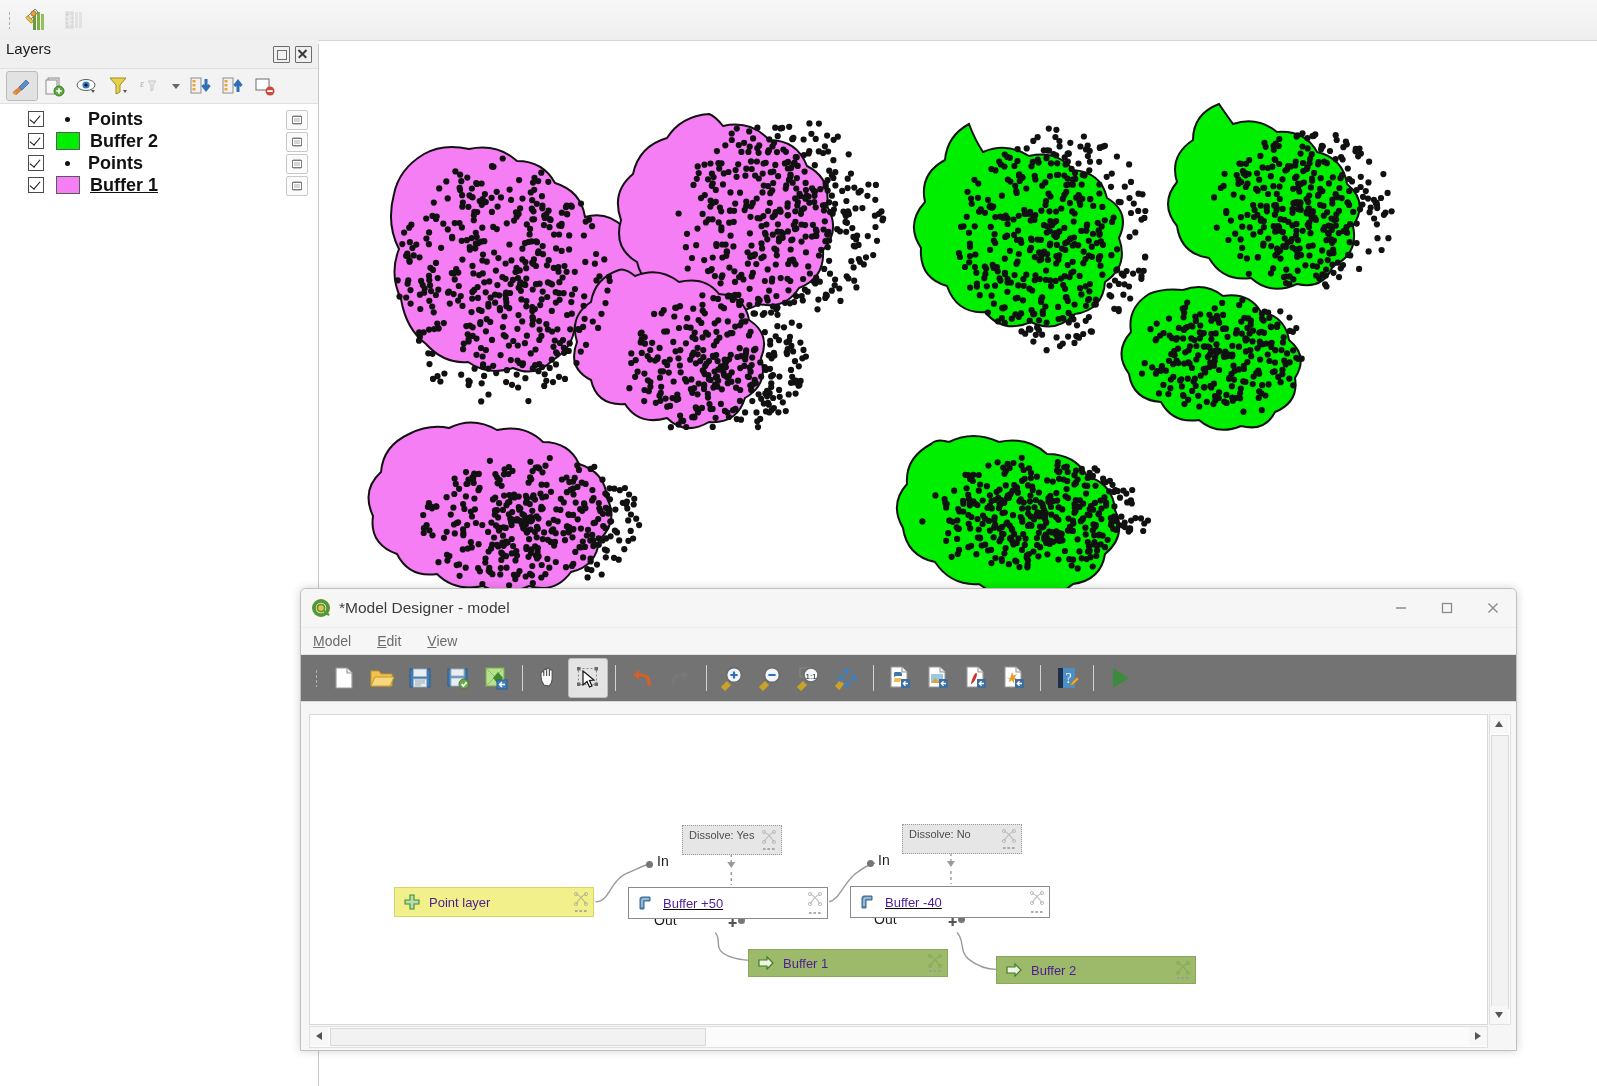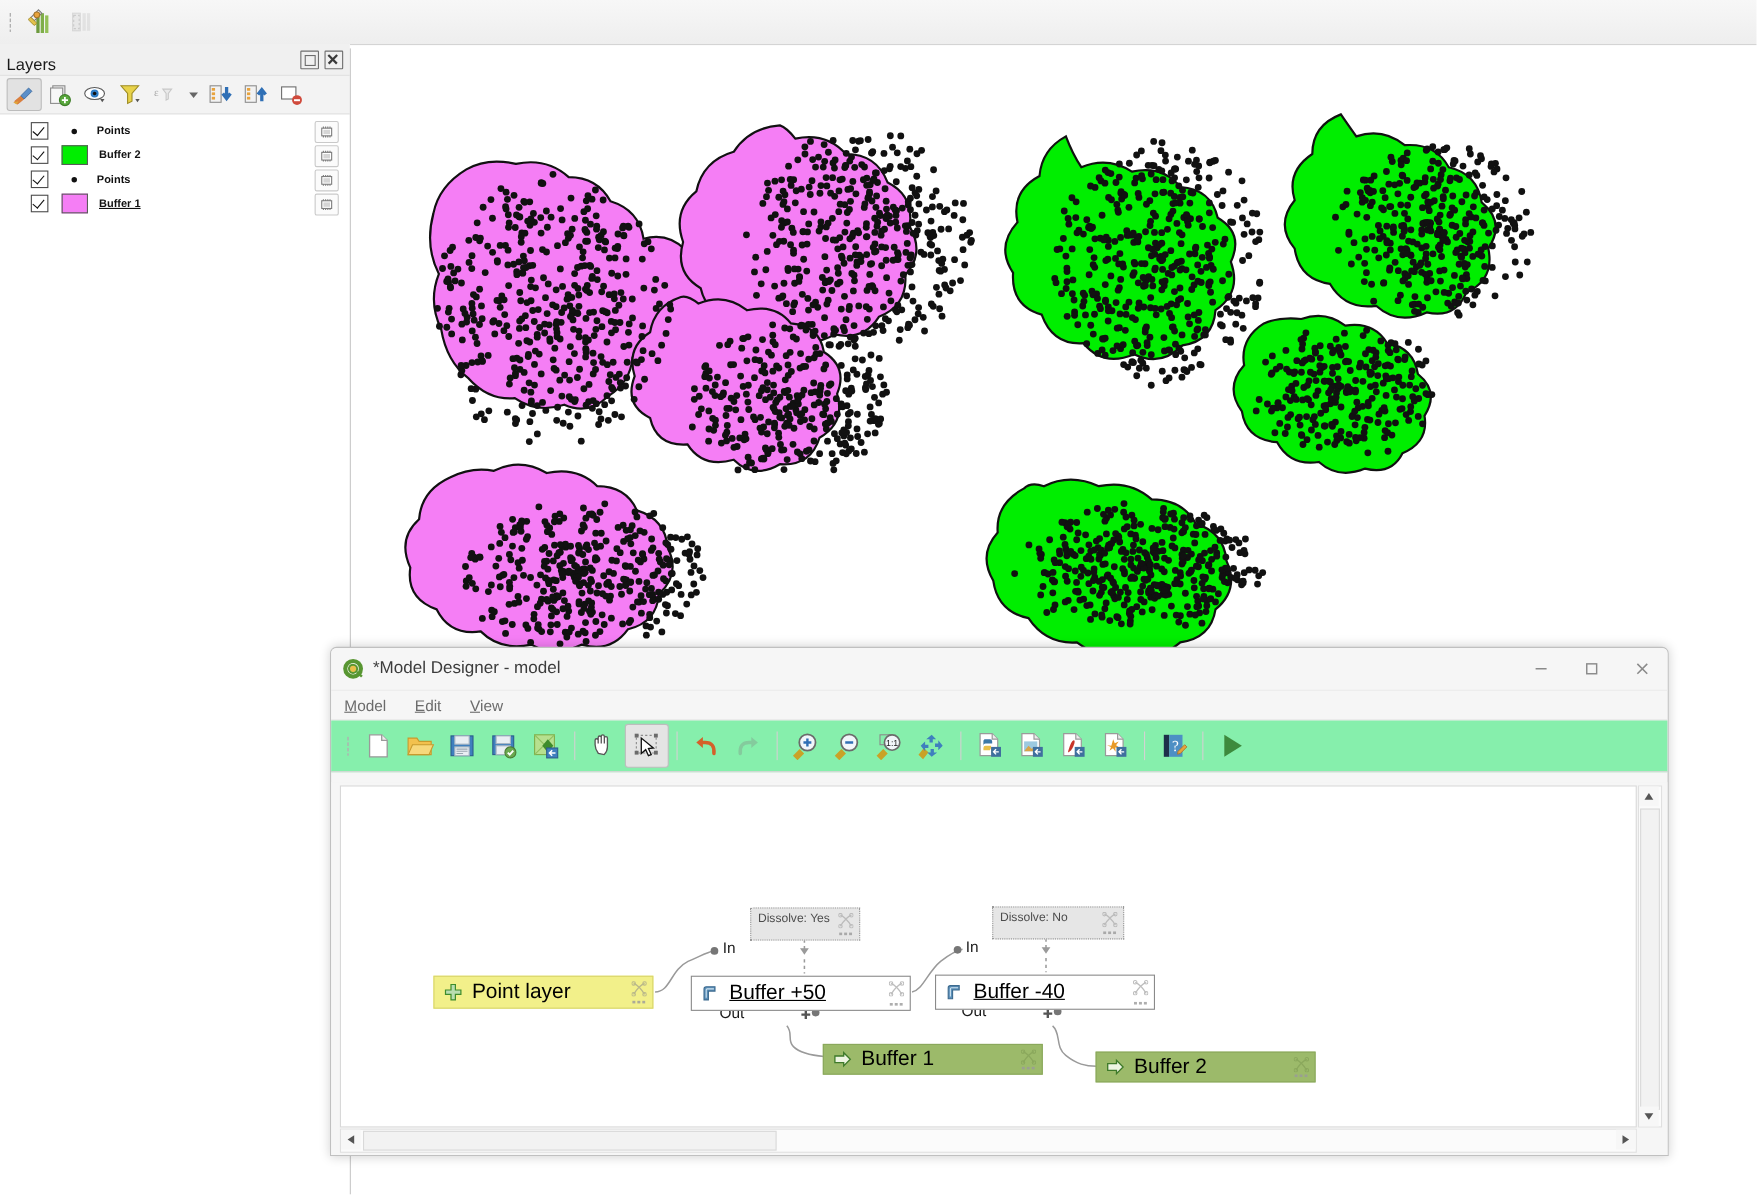--- a/index.html
+++ b/index.html
@@ -31,21 +31,21 @@
   .tb-btn svg { display: block; }
 
   
   .layers-panel {
     position: absolute; left: 0; top: 40px; width: 318px; height: 1046px;
     background: #ffffff;
   }
   .layers-header {
     position: relative; height: 28px; background: #f0f0f0;
     border-bottom: 1px solid #e2e2e2;
-    display: flex; align-items: flex-end; padding-left: 6px;
+    display: flex; align-items: flex-start; padding-left: 6px;
   }
   .layers-title { font-size: 15px; color: #1a1a1a; }
   .panel-btns { position: absolute; right: 6px; top: 6px; display: flex; gap: 5px; }
   .panel-btn {
     width: 15px; height: 15px; border: 1px solid #6d6d6d; border-radius: 1px;
     position: relative; background: #f0f0f0;
   }
   .panel-btn.float:before {
     content: ""; position: absolute; left: 3px; top: 3px; right: 2px; bottom: 2px;
     border: 1px solid #6d6d6d; background: #f0f0f0;
@@ -77,21 +77,21 @@
     position: relative; flex: none; margin-right: 12px;
   }
   .layer-chk:after {
     content: ""; position: absolute; left: 3px; top: 1px; width: 5px; height: 9px;
     border: solid #111; border-width: 0 1.8px 1.8px 0; transform: rotate(40deg);
   }
   .sym-box { width: 22px; height: 16px; border: 1px solid #5a5a5a; flex: none; }
   .sym-dot-wrap { width: 22px; display: flex; justify-content: center; flex:none; }
   .sym-dot { width: 5px; height: 5px; border-radius: 50%; background: #111; }
   .layer-name {
-    font-size: 10px; font-weight: bold; color: #111; margin-left: 10px;
+    font-size: 18px; font-weight: bold; color: #111; margin-left: 10px;
     white-space: nowrap;
   }
   .layer-name.underlined { text-decoration: underline; }
   .layer-chip {
     position: absolute; right: 10px; top: 2px; width: 20px; height: 18px;
     border: 1px solid #c9c9c9; background: #fbfbfb; border-radius: 2px;
     display: flex; align-items: center; justify-content: center;
   }
 
   
@@ -121,21 +121,21 @@
     width: 46px; height: 38px; display: flex; align-items: center; justify-content: center;
   }
   .md-menubar {
     height: 26px; display: flex; align-items: center; padding-left: 12px;
     background: #f6f6f6; border-bottom: 1px solid #e3e3e3;
   }
   .md-menu { font-size: 14px; color: #6b6b6b; margin-right: 26px; }
   .md-menu u { text-decoration: underline; }
 
   .md-toolbar {
-    height: 46px; background: #86efac; display: flex; align-items: center;
+    height: 46px; background: #737373; display: flex; align-items: center;
     padding-left: 6px; border-bottom: 1px solid #d7d7d7;
   }
   .md-tb-btn {
     width: 38px; height: 38px; display: flex; align-items: center;
     justify-content: center; border-radius: 3px;
   }
   .md-tb-btn.pressed { background: #e4e4e4; border: 1px solid #bdbdbd; }
   .md-sep { width: 1px; height: 26px; background: #d2d2d2; margin: 0 7px; }
 
   .md-canvas-wrap {
@@ -170,21 +170,21 @@
     height: 32px; display: flex; align-items: center; padding-left: 8px; text-decoration: underline;
   }
   .node-output {
     background: #9cba6a; border: 1px solid #8aa85c;
     height: 28px; display: flex; align-items: center; padding-left: 8px;
   }
   .node-comment {
     background: #e6e6e6; border: 1px dotted #9a9a9a;
     height: 30px; display: flex; align-items: flex-start; padding: 3px 6px;
   }
-  .node-label { font-size: 19px; color: #000000; margin-left: 8px; white-space: nowrap; }
+  .node-label { font-size: 13px; color: #4c1d95; margin-left: 8px; white-space: nowrap; }
   .node-label.small { font-size: 11px; color: #4d4d4d; margin-left: 0; }
   .node-icon { width: 18px; height: 18px; flex: none; }
   .node-handle {
     position: absolute; right: 5px; top: 4px; width: 14px; height: 14px; opacity: .55;
   }
   .node-dots {
     position: absolute; right: 6px; bottom: 3px; width: 13px; height: 4px;
     background-image: radial-gradient(#9a9a9a 45%, transparent 46%);
     background-size: 4.5px 4px; opacity:.8;
   }

